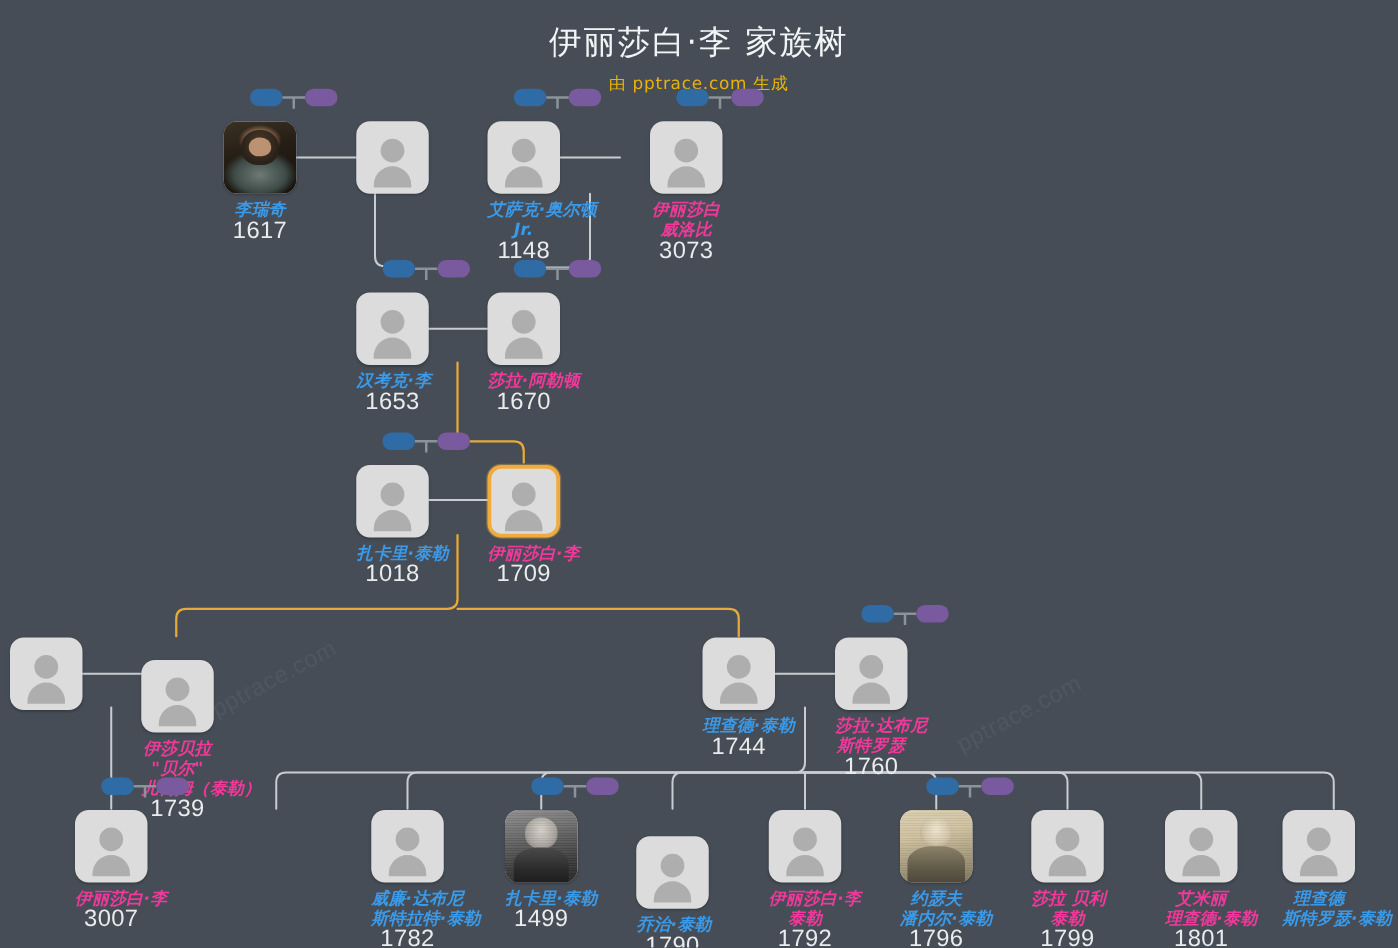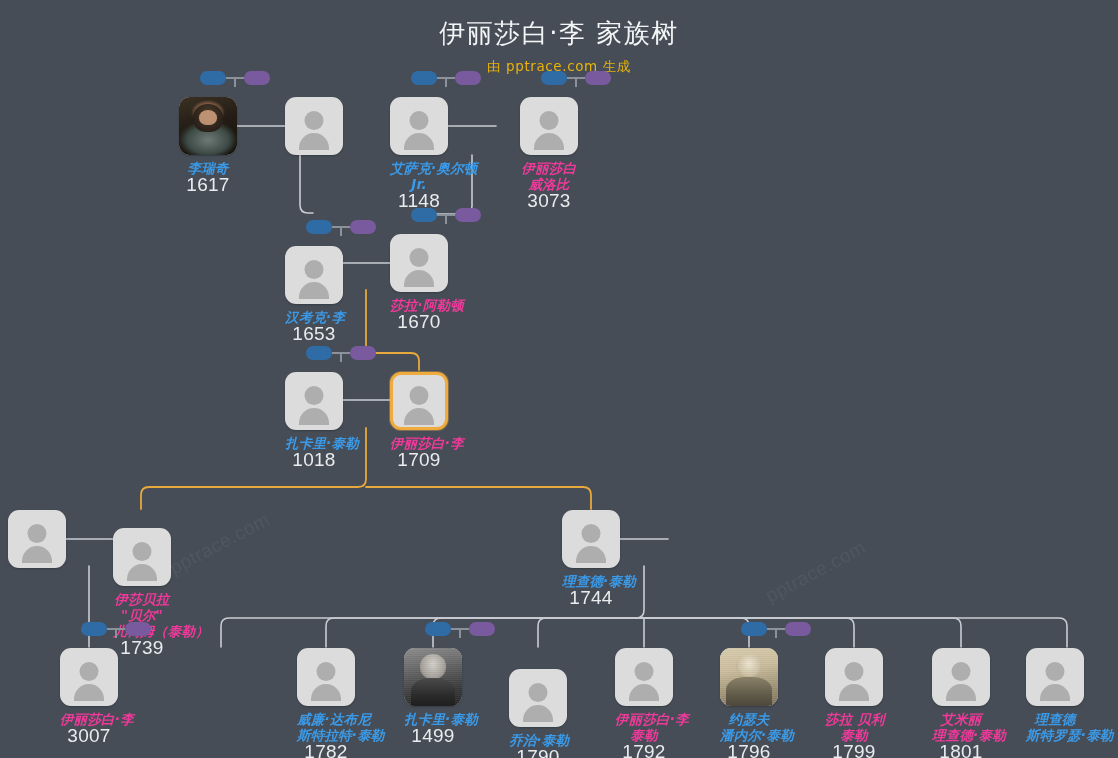--- a/index.html
+++ b/index.html
@@ -185,21 +185,21 @@
       <div class="b bp"></div>
     </div>
     <div class="card">
       <div class="av-head"></div>
       <div class="av-body"></div>
     </div>
     <div class="nm f">伊丽莎白<br>威洛比</div>
     <div class="yr">3073</div>
   </div>
 
-  <div class="node" style="left:285px;top:246px;">
+  <div class="node" style="left:285px;top:234px;">
     <div class="badge" style="left:21px;top:-26px;">
       <div class="b bb"></div>
       <div class="lnk"></div>
       <div class="stm"></div>
       <div class="b bp"></div>
     </div>
     <div class="card">
       <div class="av-head"></div>
       <div class="av-body"></div>
     </div>
@@ -266,20 +266,34 @@
 
   <div class="node" style="left:562px;top:510px;">
     <div class="card">
       <div class="av-head"></div>
       <div class="av-body"></div>
     </div>
     <div class="nm m">理查德·泰勒</div>
     <div class="yr">1744</div>
   </div>
 
+  <div class="node" style="left:668px;top:510px;">
+    <div class="badge" style="left:21px;top:-26px;">
+      <div class="b bb"></div>
+      <div class="lnk"></div>
+      <div class="stm"></div>
+      <div class="b bp"></div>
+    </div>
+    <div class="card">
+      <div class="av-head"></div>
+      <div class="av-body"></div>
+    </div>
+    <div class="nm f">莎拉·达布尼<br>斯特罗瑟</div>
+    <div class="yr">1760</div>
+  </div>
 
   <div class="node" style="left:60px;top:648px;">
     <div class="badge" style="left:21px;top:-26px;">
       <div class="b bb"></div>
       <div class="lnk"></div>
       <div class="stm"></div>
       <div class="b bp"></div>
     </div>
     <div class="card">
       <div class="av-head"></div>

